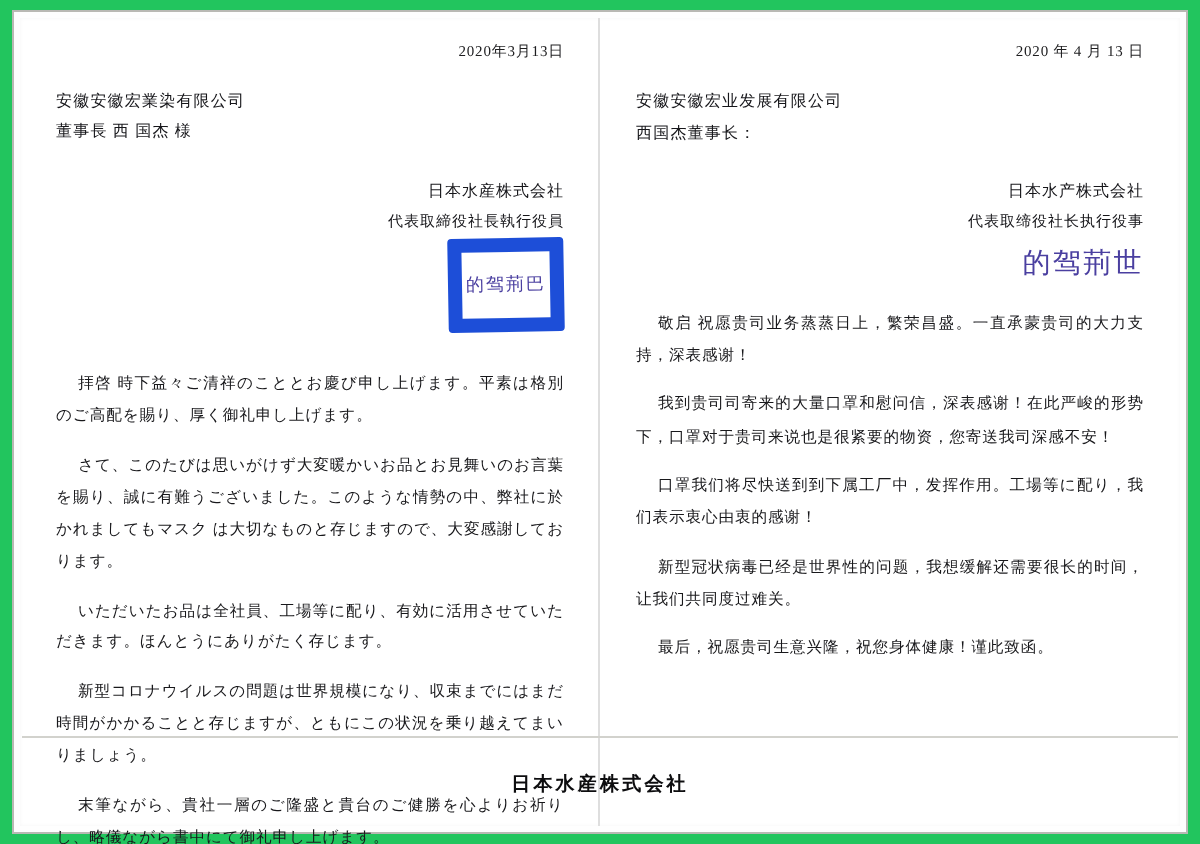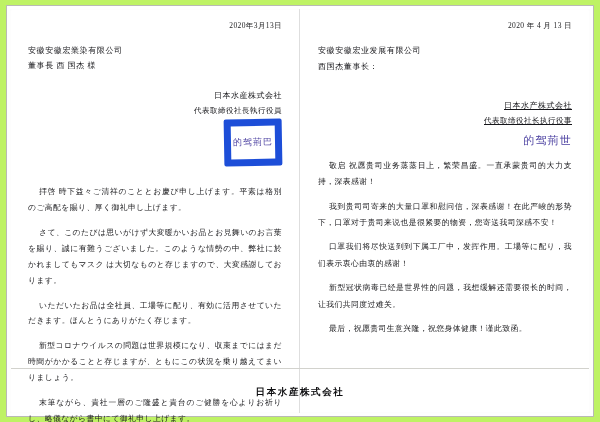--- a/index.html
+++ b/index.html
@@ -10,21 +10,21 @@
   body {
     width: 600px;
     height: 422px;
     overflow: hidden;
     font-family: "Liberation Serif", serif;
   }
   .page {
     position: relative;
     width: 600px;
     height: 422px;
-    background: #bef264;
+    background: #22c55e;
     box-sizing: border-box;
   }
   
   .scan-frame {
     position: absolute;
     left: 6px;
     top: 5px;
     width: 588px;
     height: 412px;
     border: 1px solid #b9b9b4;
@@ -108,21 +108,21 @@
     font-size: 9px;
     color: #4a3fa0;
     border: 7px solid #1d4ed8;
     border-radius: 2px;
     padding: 8px 2px;
     letter-spacing: 1px;
     transform: rotate(-1deg);
   }
   .stamp-right {
     display: inline-block;
-    font-size: 11px;
+    font-size: 14px;
     color: #4a3fa0;
     letter-spacing: 1.2px;
     margin-top: 2px;
     text-align: center;
   }
 
   .body-text {
     margin-top: 18px;
     font-size: 7.8px;
     color: #18181b;
@@ -141,22 +141,21 @@
     letter-spacing: 0.8px;
     color: #18181b;
     padding-right: 14px;
   }
 
   
   .letter-right .addr-block {
     line-height: 2.0;
   }
   .letter-right .sender-block {
-    margin-top: 24px;
-    text-decoration: underline;
+    margin-top: 14px;
   }
   .letter-right .body-text {
     margin-top: 8px;
     line-height: 2.1;
   }
   .letter-right .body-text p {
     text-indent: 11px;
     margin-bottom: 8px;
   }
   .footer-wrap {

